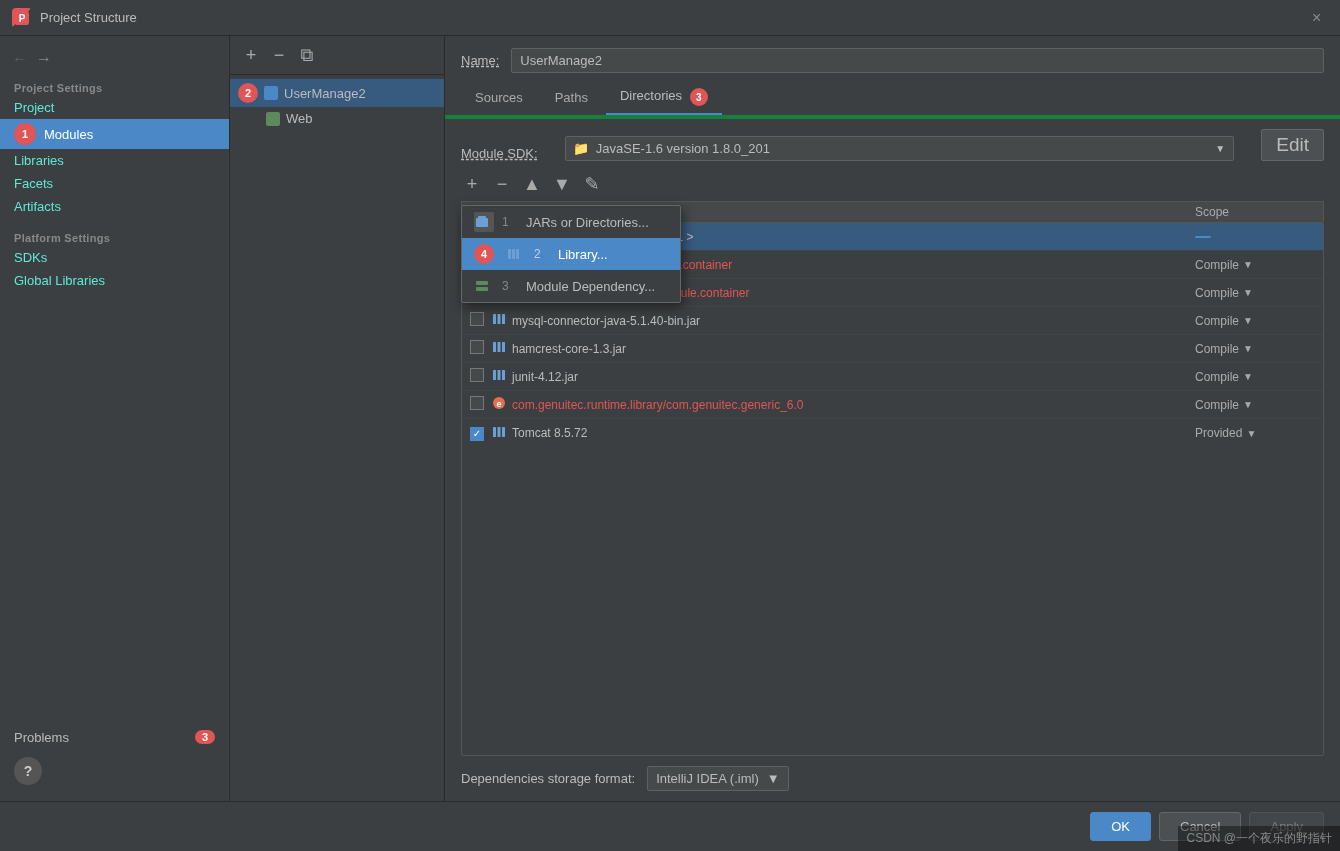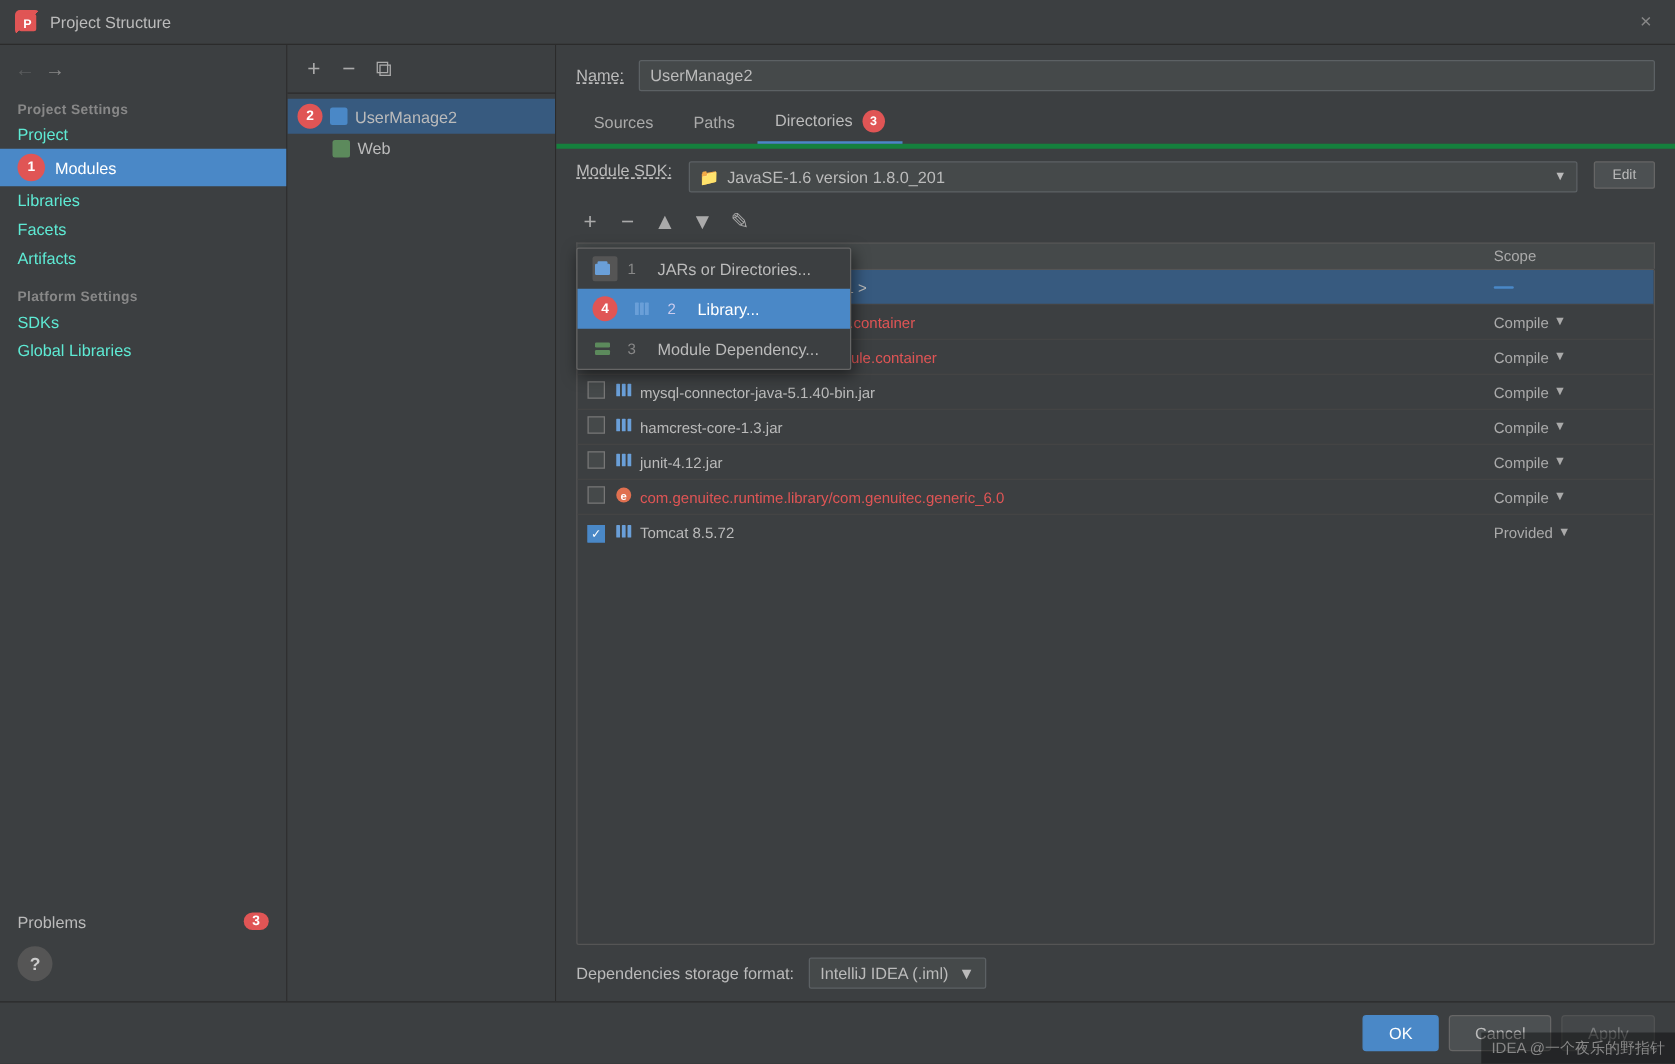--- a/index.html
+++ b/index.html
@@ -263,22 +263,22 @@
       flex: 1;
       display: flex;
       flex-direction: column;
       padding: 10px 16px;
       overflow: hidden;
       position: relative;
     }
 
     .sdk-row {
       display: flex;
-      align-items: flex-start;
-      gap: 13px;
+      align-items: flex-end;
+      gap: 27px;
       margin-bottom: 12px;
     }
     .sdk-label {
       color: #bbbbbb;
       font-size: 13px;
       text-decoration: underline;
       text-decoration-style: dashed;
       white-space: nowrap;
     }
     .sdk-dropdown {
@@ -299,21 +299,21 @@
     }
     .sdk-icon {
       margin-right: 6px;
       color: #5c8a5c;
     }
     .edit-btn {
       background: #4c5052;
       border: 1px solid #666;
       color: #bbbbbb;
       padding: 4px 14px;
-      font-size: 11px;
+      font-size: 19px;
       border-radius: 2px;
       cursor: pointer;
       white-space: nowrap;
     }
 
     .deps-toolbar {
       display: flex;
       align-items: center;
       gap: 8px;
       margin-bottom: 6px;
@@ -823,14 +823,14 @@
 
     </div>
   </div>
 
   <div class="footer">
     <button class="footer-btn primary">OK</button>
     <button class="footer-btn">Cancel</button>
     <button class="footer-btn disabled">Apply</button>
   </div>
 
-  <div class="watermark">IDEA @一个夜乐的野指针</div>
+  <div class="watermark">CSDN @一个夜乐的野指针</div>
 </div>
 
 </body></html>

